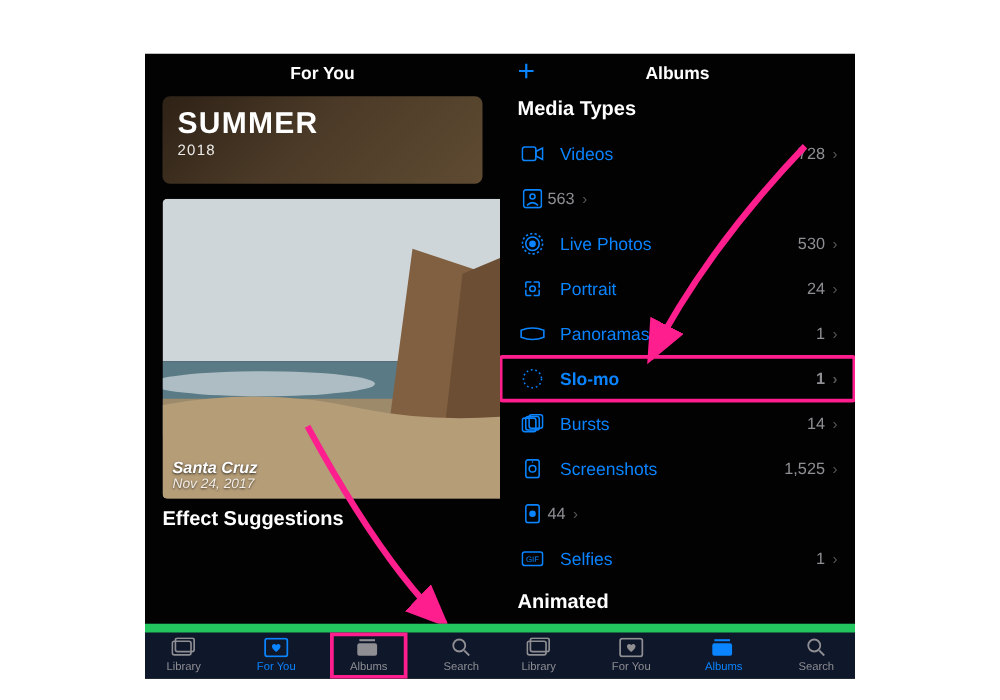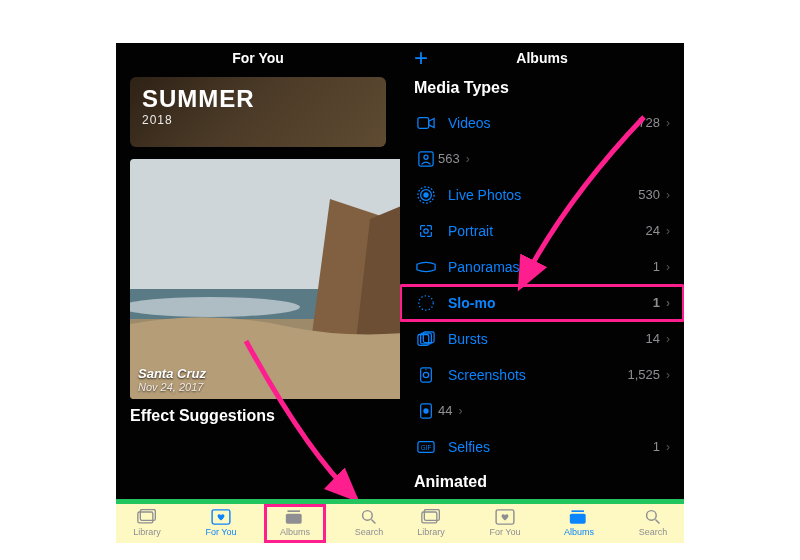--- a/index.html
+++ b/index.html
@@ -69,21 +69,21 @@
   }
   .featured svg{width:100%;height:100%;display:block;}
   .featured .caption{
     position:absolute; left:8px; bottom:6px; color:#fff;
     text-shadow:0 1px 2px rgba(0,0,0,.8);
   }
   .featured .caption .place{font-size:13px; font-weight:600;}
   .featured .caption .date{font-size:11px; opacity:.8;}
   .tabbar{
     position:absolute; left:0; right:0; bottom:0; height:44px;
-    background:#fef9c3; border-top:5px solid #22c55e;
+    background:#0f172a; border-top:7px solid #22c55e;
     display:flex;
     gap:12px;
   }
   .tab{
     flex:1; display:flex; flex-direction:column; align-items:center; justify-content:center;
     color:#8e8e93; font-size:9px; gap:2px;
   }
   .tab.active{ color:#0a84ff;}
   .tab .ticon{width:20px;height:16px;}
   .list { padding: 0 0 50px; }

